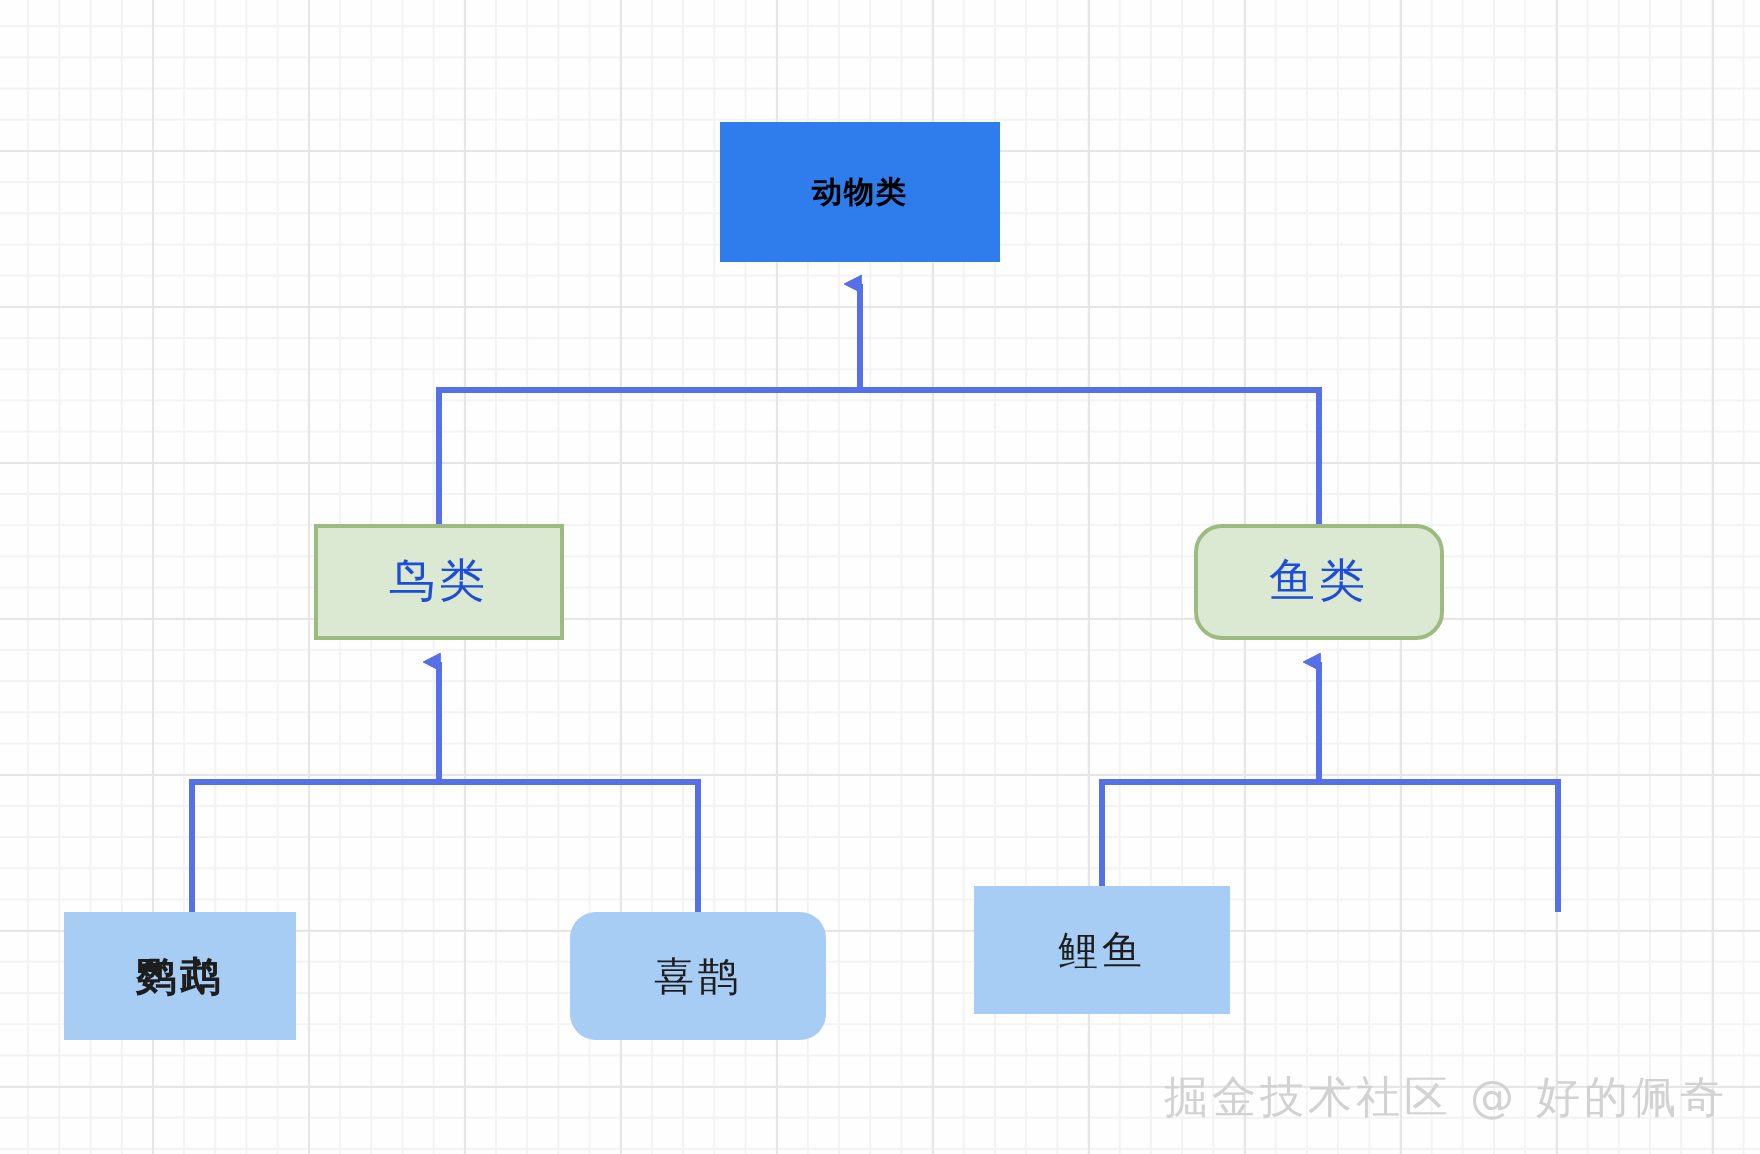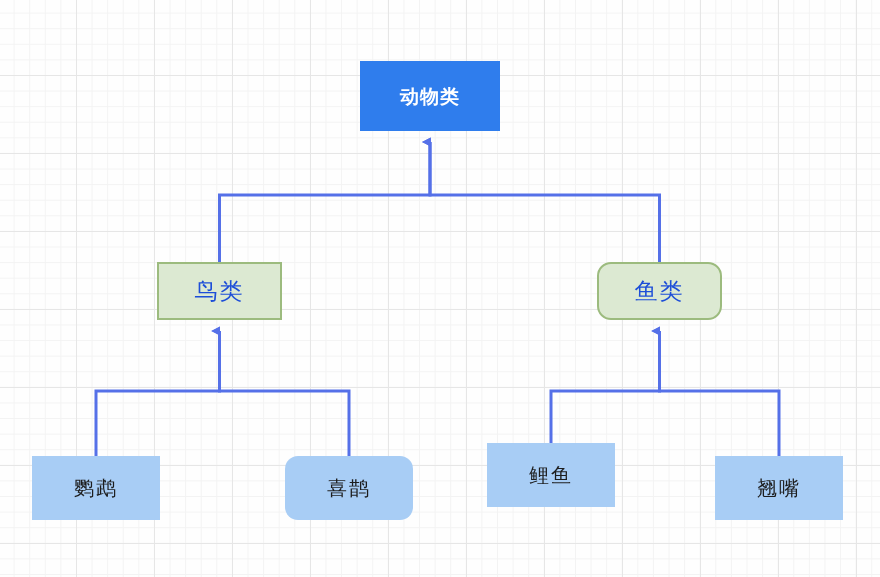--- a/index.html
+++ b/index.html
@@ -42,23 +42,23 @@
     box-sizing: border-box;
     display: flex;
     align-items: center;
     justify-content: center;
     text-align: center;
     line-height: 1;
   }
 
   .node-root {
     background: #2f7ded;
-    color: #ffffff;
+    color: #000000;
     font-weight: bold;
-    font-size: 19px;
+    font-size: 15px;
     letter-spacing: 1px;
   }
 
   .node-mid {
     background: #dce9d2;
     border: 2px solid #9cbb7e;
     color: #1d4ed8;
     font-size: 23px;
     letter-spacing: 2px;
   }
@@ -115,30 +115,28 @@
   </div>
 
   <div class="node node-mid" style="left:157px; top:262px; width:125px; height:58px;">
     <span>鸟类</span>
   </div>
 
   <div class="node node-mid" style="left:597px; top:262px; width:125px; height:58px;border-radius:14px;">
     <span>鱼类</span>
   </div>
 
-  <div class="node node-leaf" style="left:32px; top:456px; width:128px; height:64px;">
+  <div class="node node-leaf" style="left:32px; top:456px; width:116px; height:64px;font-weight:bold;">
     <span>鹦鹉</span>
   </div>
 
   <div class="node node-leaf" style="left:285px; top:456px; width:128px; height:64px;border-radius:13px;">
     <span>喜鹊</span>
   </div>
 
   <div class="node node-leaf" style="left:487px; top:443px; width:128px; height:64px;">
     <span>鲤鱼</span>
   </div>
 
-  <div class="node node-leaf" style="left:715px; top:456px; width:128px; height:64px;">
-    <span>翘嘴</span>
-  </div>
 
+  <div id="watermark">掘金技术社区 @ 好的佩奇</div>
 
 </div>
 
 </body></html>

